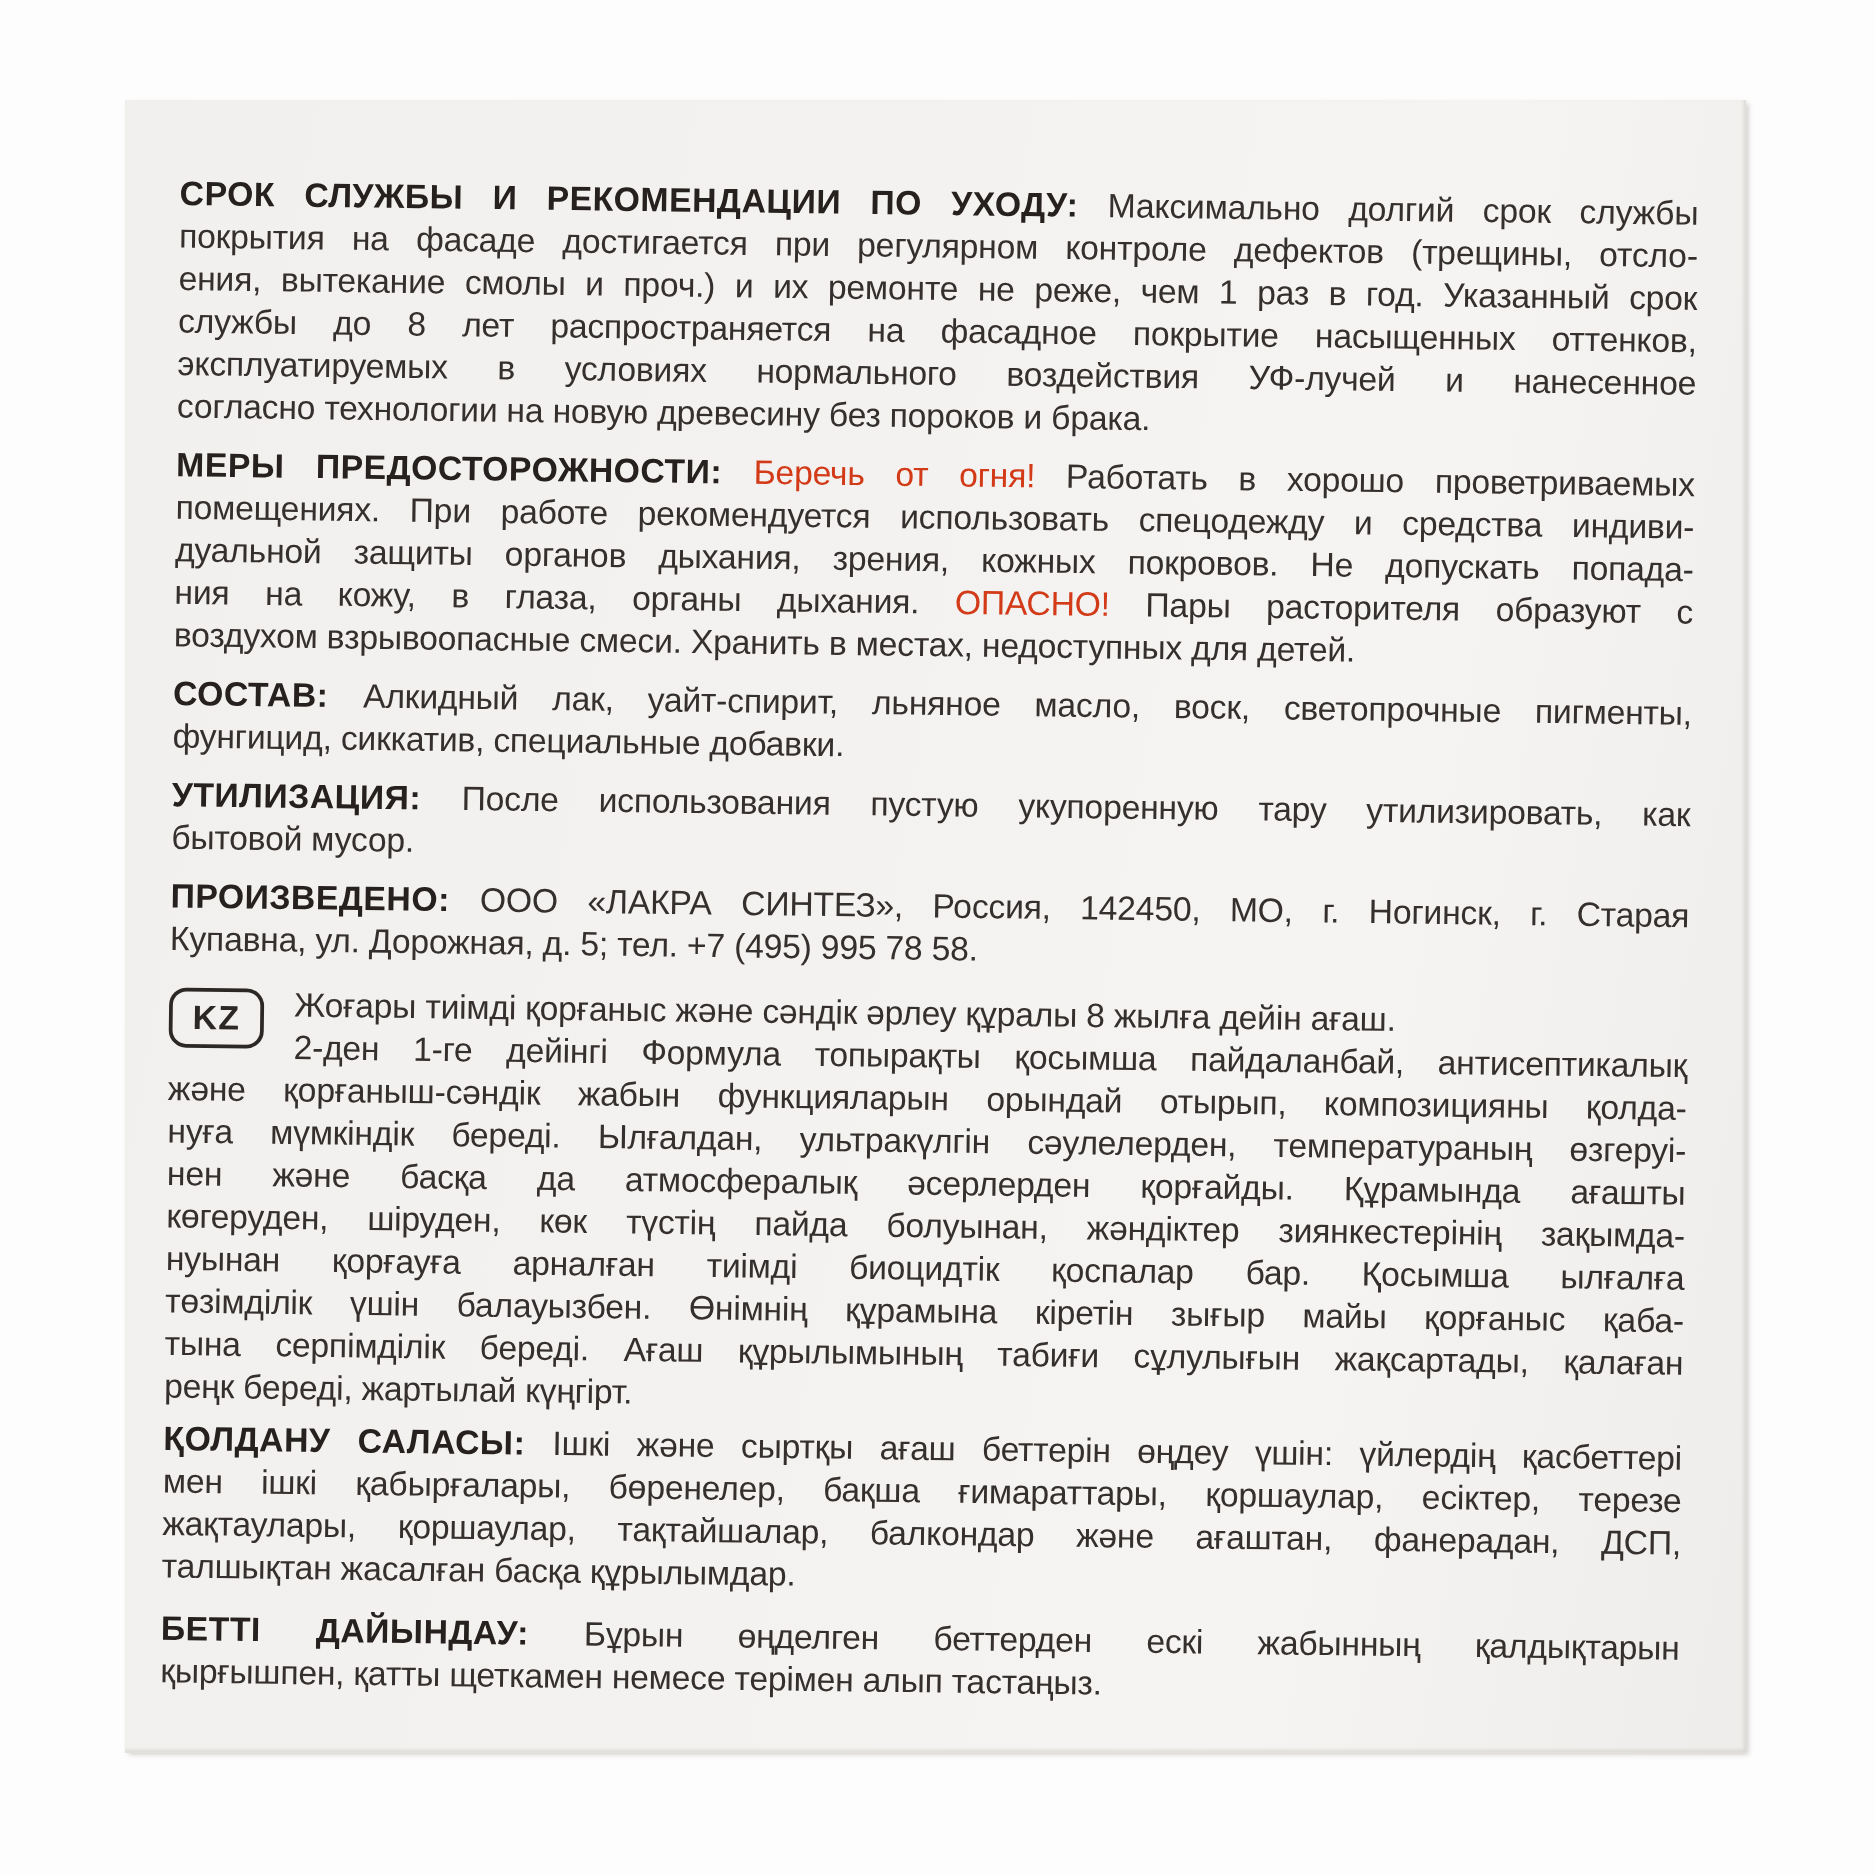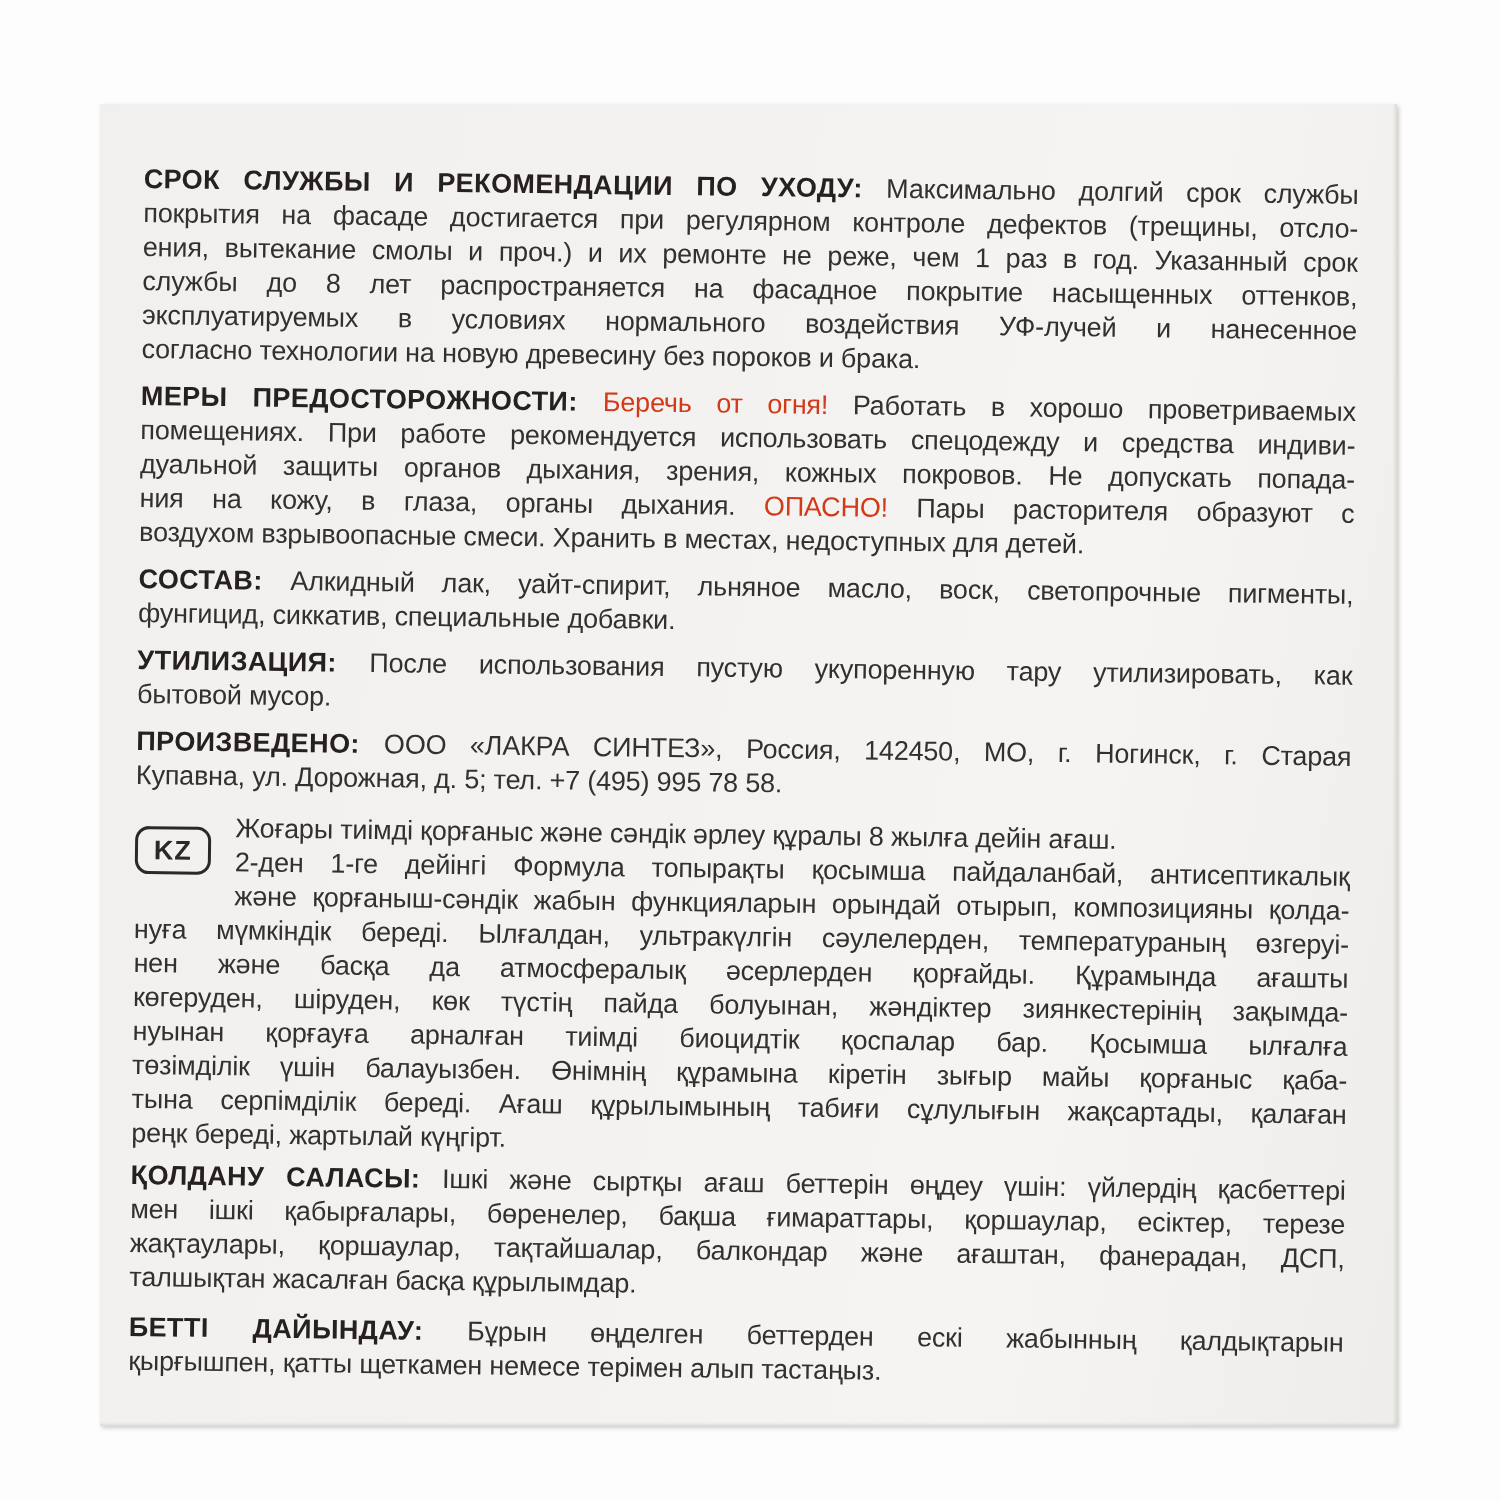--- a/index.html
+++ b/index.html
@@ -2,21 +2,21 @@
 <html><head>
 <meta charset="utf-8">
 <style>
   html,body{margin:0;padding:0;}
   body{
     width:1500px;height:1500px;overflow:hidden;position:relative;
     background:#fdfdfd;
     font-family:"Liberation Sans","DejaVu Sans",sans-serif;
   }
   .label{
-    position:absolute;left:100px;top:104px;width:1297px;height:1322px;
+    position:absolute;left:100px;top:80px;width:1297px;height:1322px;
     box-sizing:border-box;padding:58px 38px 0 44px;
     background:linear-gradient(100deg,#f1f0ee 0%,#f3f2f0 45%,#f5f4f2 72%,#eeedeb 100%);
     box-shadow:2px 2px 4px rgba(125,118,110,0.35), inset -2px -2px 3px rgba(160,152,140,0.25);
   }
   .rotor{
     width:1215px;
     transform:rotate(0.75deg);
     transform-origin:0 0;
   }
   .section{margin-top:13px;}
@@ -26,21 +26,21 @@
   .section[data-name="section-kz-surface-prep"]{margin-top:16px;}
   .line{
     font-size:27px;line-height:34px;color:#35302d;
     letter-spacing:-0.2px;
   }
   .jl{text-align:justify;text-align-last:justify;}
   .ll{text-align:left;text-align-last:left;}
   .b{font-weight:bold;color:#26211f;letter-spacing:0.4px;}
   .r{color:#d23a18;}
   .kz-badge{
-    float:left;width:76px;height:48px;margin:16px 24px 16px 0;
+    float:left;width:76px;height:48px;margin:4px 24px 16px 0;
     border:3px solid #2c2825;border-radius:14px;
     display:flex;align-items:center;justify-content:center;
     font-weight:bold;font-size:27px;letter-spacing:1px;color:#2c2825;
     box-sizing:border-box;
   }
 </style>
 </head>
 <body data-name="page-background">
 
 <div class="label" data-name="product-label">

